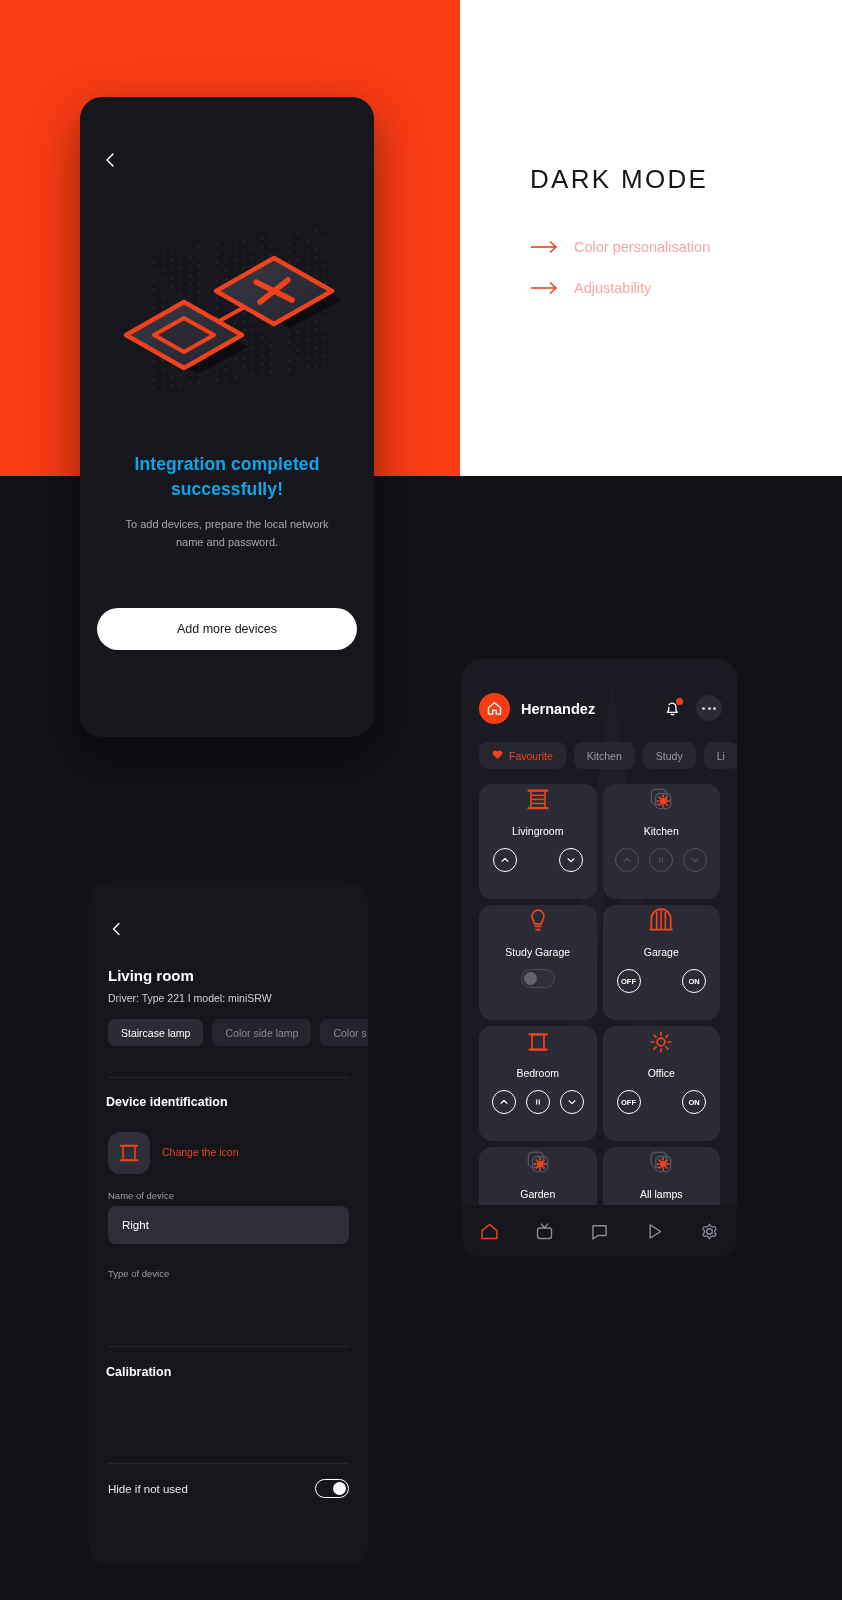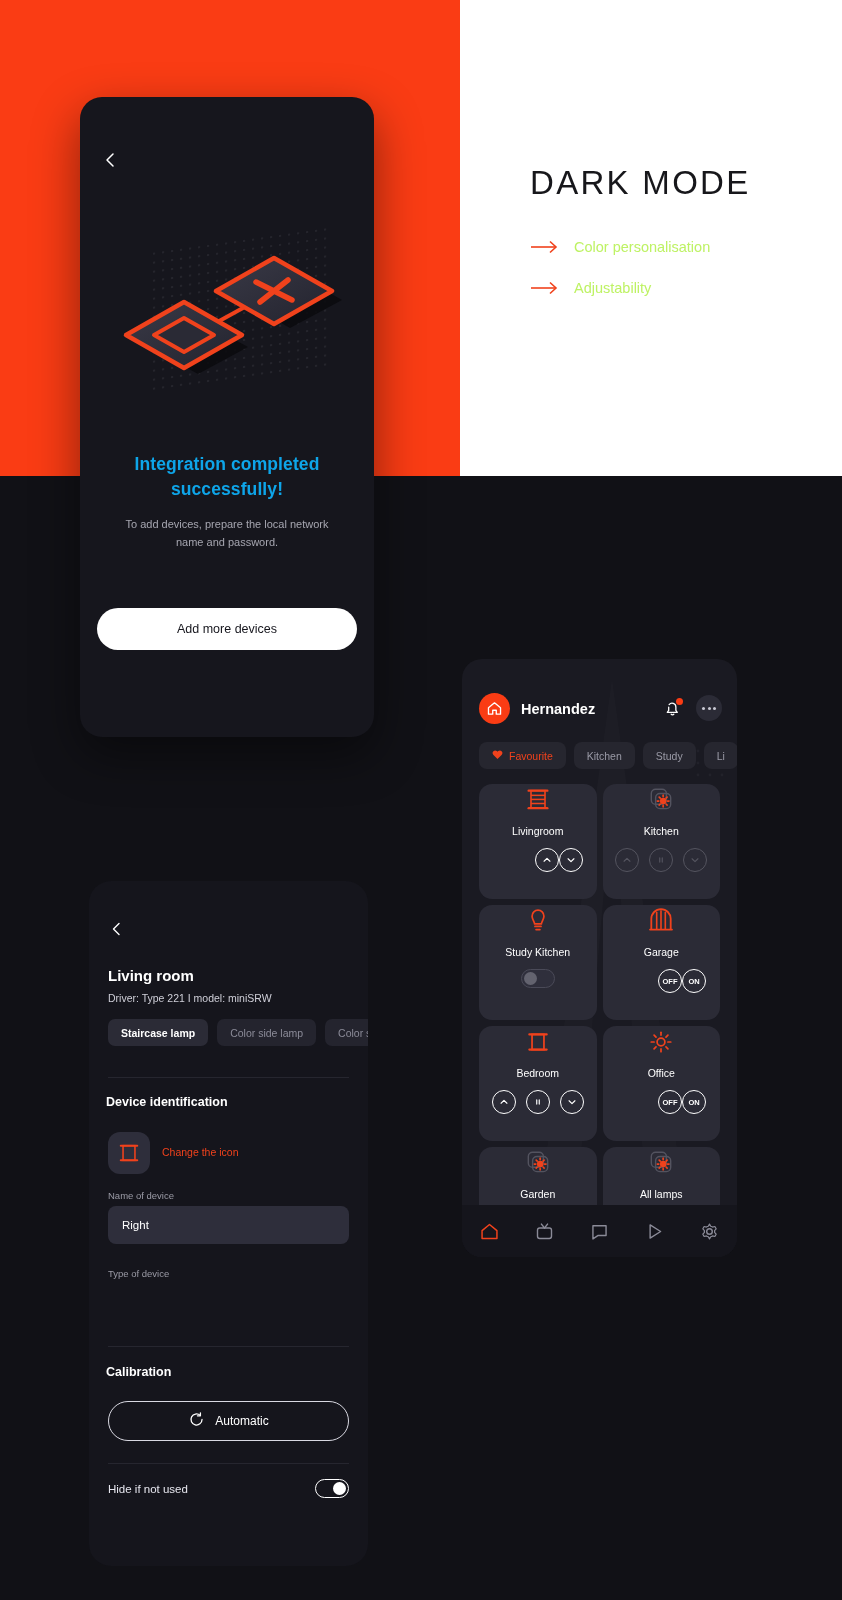--- a/index.html
+++ b/index.html
@@ -12,27 +12,27 @@
   .page { position: relative; width: 842px; height: 1600px; background: #111116; }
 
   
   .bg-orange { position: absolute; left: 0; top: 0; width: 460px; height: 476px; background: #fa3c14; }
   .bg-white  { position: absolute; left: 460px; top: 0; width: 382px; height: 476px; background: #ffffff; }
   .bg-dark   { position: absolute; left: 0; top: 476px; width: 842px; height: 1124px; background: #111116; }
 
   
   .headline { position: absolute; left: 530px; top: 164px; }
   .headline h1 {
-    font-size: 33px; font-weight: 400; letter-spacing: 2.3px;
+    font-size: 26px; font-weight: 400; letter-spacing: 2.3px;
     color: #17171b;
   }
   .feature-list { position: absolute; left: 530px; top: 228px; }
   .feature-row { display: flex; align-items: center; height: 38px; }
   .feature-arrow { width: 44px; display:flex; align-items:center; }
-  .feature-label { font-size: 14.5px; color: #bef264; }
+  .feature-label { font-size: 14.5px; color: #fca5a5; }
 
   
   .phone1 {
     position: absolute; left: 80px; top: 97px; width: 294px; height: 640px;
     background: #16161d; border-radius: 22px; overflow: hidden;
     box-shadow: 0 18px 48px rgba(0,0,0,.45);
   }
   .back-chevron { position: absolute; left: 22px; top: 54px; width: 18px; height: 18px; }
   .illus { position: absolute; left: 0; top: 120px; width: 294px; height: 210px; }
   .p1-title {
@@ -64,21 +64,21 @@
   }
   .p2-back { position: absolute; left: 20px; top: 40px; width: 16px; height: 16px; }
   .p2-title { position: absolute; left: 19px; top: 86px; color: #fff; font-size: 15px; font-weight: 700; }
   .p2-meta  { position: absolute; left: 19px; top: 111px; color: #cfcfd8; font-size: 10.5px; }
   .chips { position: absolute; left: 19px; top: 138px; display: flex; gap: 9px; }
   .chip {
     height: 27px; padding: 0 13px; border-radius: 7px; background: #24242e;
     display: flex; align-items: center; color: #8b8b98; font-size: 10.5px;
     white-space: nowrap; cursor: pointer;
   }
-  .chip.active { background: #2b2b36; color: #ffffff; font-weight: 700; }
+  .chip.active { background: #2b2b36; color: #ffffff; font-weight: 400; }
   .divider { position: absolute; left: 19px; width: 241px; height: 1px; background: #26262f; }
   .sec-title { position: absolute; left: 17px; color: #ffffff; font-size: 12.5px; font-weight: 700; }
   .icon-tile {
     position: absolute; left: 19px; top: 1132px; width: 42px; height: 42px;
     background: #2e2e3b; border-radius: 12px; display: flex; align-items: center; justify-content: center;
     cursor: pointer;
   }
   .change-icon { position: absolute; left: 73px; color: #f0421c; font-size: 10.5px; cursor: pointer; }
   .field-label { position: absolute; left: 19px; color: #9b9ba6; font-size: 9.5px; }
   .field {
@@ -125,21 +125,21 @@
   }
   .p3-tab.active { color: #f0421c; }
   .grid { position: absolute; left: 17px; top: 125px; width: 241px; display: flex; flex-wrap: wrap; gap: 6px; }
   .card {
     width: 117.5px; height: 115px; background: #2b2b36; border-radius: 13px;
     display: flex; flex-direction: column; align-items: center; padding-top: 0; cursor: pointer;
   }
   .card-icon { height: 32px; display: flex; align-items: center; justify-content: center; }
   .card-label { margin-top: 9px; color: #ffffff; font-size: 10.5px; }
   .card-ctrls { margin-top: 11px; display: flex; align-items: center; justify-content: center; gap: 10px; width: 100%; }
-  .card-ctrls.spread { justify-content: flex-end; padding: 0 14px; gap: 0; }
+  .card-ctrls.spread { justify-content: space-between; padding: 0 14px; gap: 0; }
   .cbtn {
     width: 24px; height: 24px; border-radius: 50%; border: 1.3px solid #ffffff;
     display: flex; align-items: center; justify-content: center; color: #fff; font-size: 7.5px;
     font-weight: 700; cursor: pointer;
   }
   .cbtn.dim { border-color: #54545f; color: #54545f; }
   .nav {
     position: absolute; left: 0; bottom: 0; width: 275px; height: 52px; background: #15151c;
     display: flex; align-items: center; justify-content: space-around;
   }
@@ -252,29 +252,20 @@
     <div class="change-icon" style="top:265px">Change the icon</div>
 
     <div class="field-label" style="top:309px">Name of device</div>
     <div class="field" style="top:325px" placeholder="Name of device">Right</div>
 
     <div class="field-label" style="top:387px">Type of device</div>
 
     <div class="divider" style="top:465px"></div>
     <div class="sec-title" style="top:484px">Calibration</div>
 
-    <button class="btn-outline" style="top:520px">
-      <span>
-        <svg width="17" height="17" viewBox="0 0 20 20">
-          <path d="M16.5 10a6.5 6.5 0 1 1-2.2-4.9" fill="none" stroke="#fff" stroke-width="1.5" stroke-linecap="round"></path>
-          <polyline points="14.6,2.2 14.6,5.7 11.1,5.7" fill="none" stroke="#fff" stroke-width="1.5" stroke-linecap="round" stroke-linejoin="round"></polyline>
-        </svg>
-      </span>
-      <span>Automatic</span>
-    </button>
 
     <div class="divider" style="top:582px"></div>
     <div class="row-toggle" style="top:598px">
       <span>Hide if not used</span>
       <div class="toggle">
           <span class="knob"></span>
         </div>
     </div>
   </div>
 
@@ -398,21 +389,21 @@
       </div>
 
       <div class="card">
         <span class="card-icon">
           <svg width="24" height="28" viewBox="0 0 20 26">
             <path d="M10 3a5.5 5.5 0 0 1 5.5 5.5c0 2.8-2 4.6-2.4 7.2h-6.2C6.5 13.1 4.5 11.3 4.5 8.5A5.5 5.5 0 0 1 10 3z" fill="none" stroke="#f0421c" stroke-width="1.6"></path>
             <line x1="7.2" y1="18" x2="12.8" y2="18" stroke="#f0421c" stroke-width="1.6" stroke-linecap="round"></line>
             <line x1="8.2" y1="21" x2="11.8" y2="21" stroke="#f0421c" stroke-width="1.6" stroke-linecap="round"></line>
           </svg>
         </span>
-        <span class="card-label">Study Kitchen</span>
+        <span class="card-label">Study Garage</span>
         <div class="card-ctrls">
           <span class="toggle off">
               <span class="knob"></span>
             </span>
         </div>
       </div>
 
       <div class="card">
         <span class="card-icon">
           <svg width="28" height="28" viewBox="0 0 26 26">

